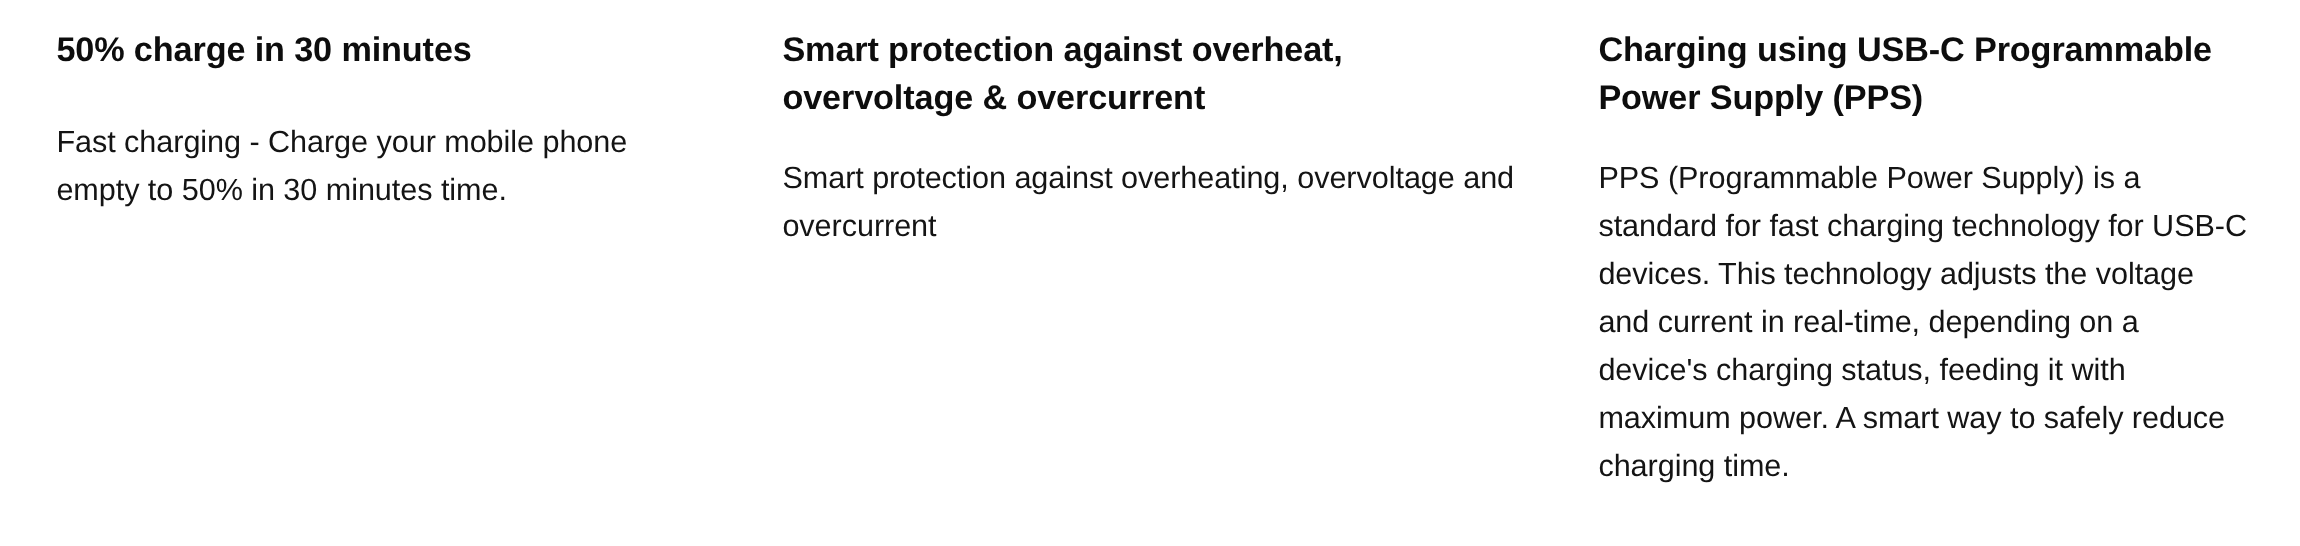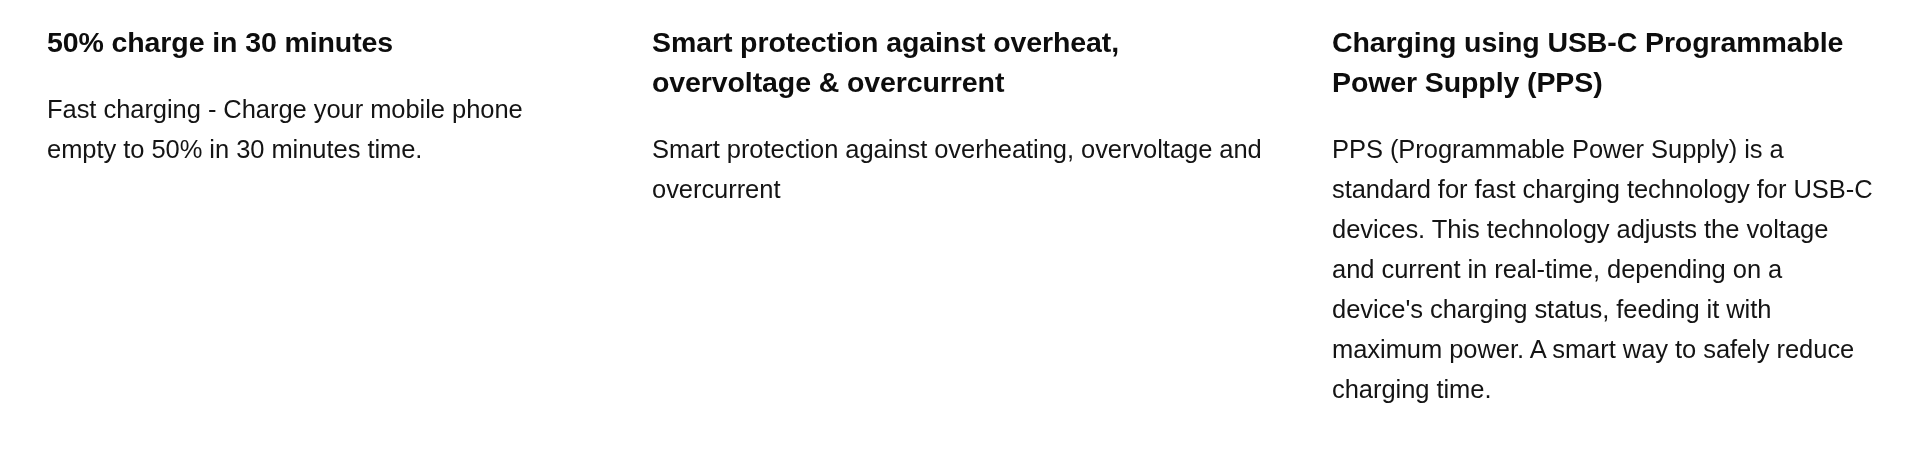--- a/index.html
+++ b/index.html
@@ -56,21 +56,21 @@
 
   .feature-body {
     margin: 0;
     font-size: 25.5px;
     font-weight: normal;
     line-height: 40px;
     letter-spacing: -0.05px;
     color: #141414;
   }
 
-  .col-1 .feature-body { margin-top: 27px; }
+  .col-1 .feature-body { margin-top: 37px; }
   .col-2 .feature-body { margin-top: 27px; }
   .col-3 .feature-body { margin-top: 27px; }
 </style>
 </head>
 <body>
 
 <div class="feature-grid">
 
   <section class="feature-column col-1">
     <h2 class="feature-title">50% charge in 30 minutes</h2>

